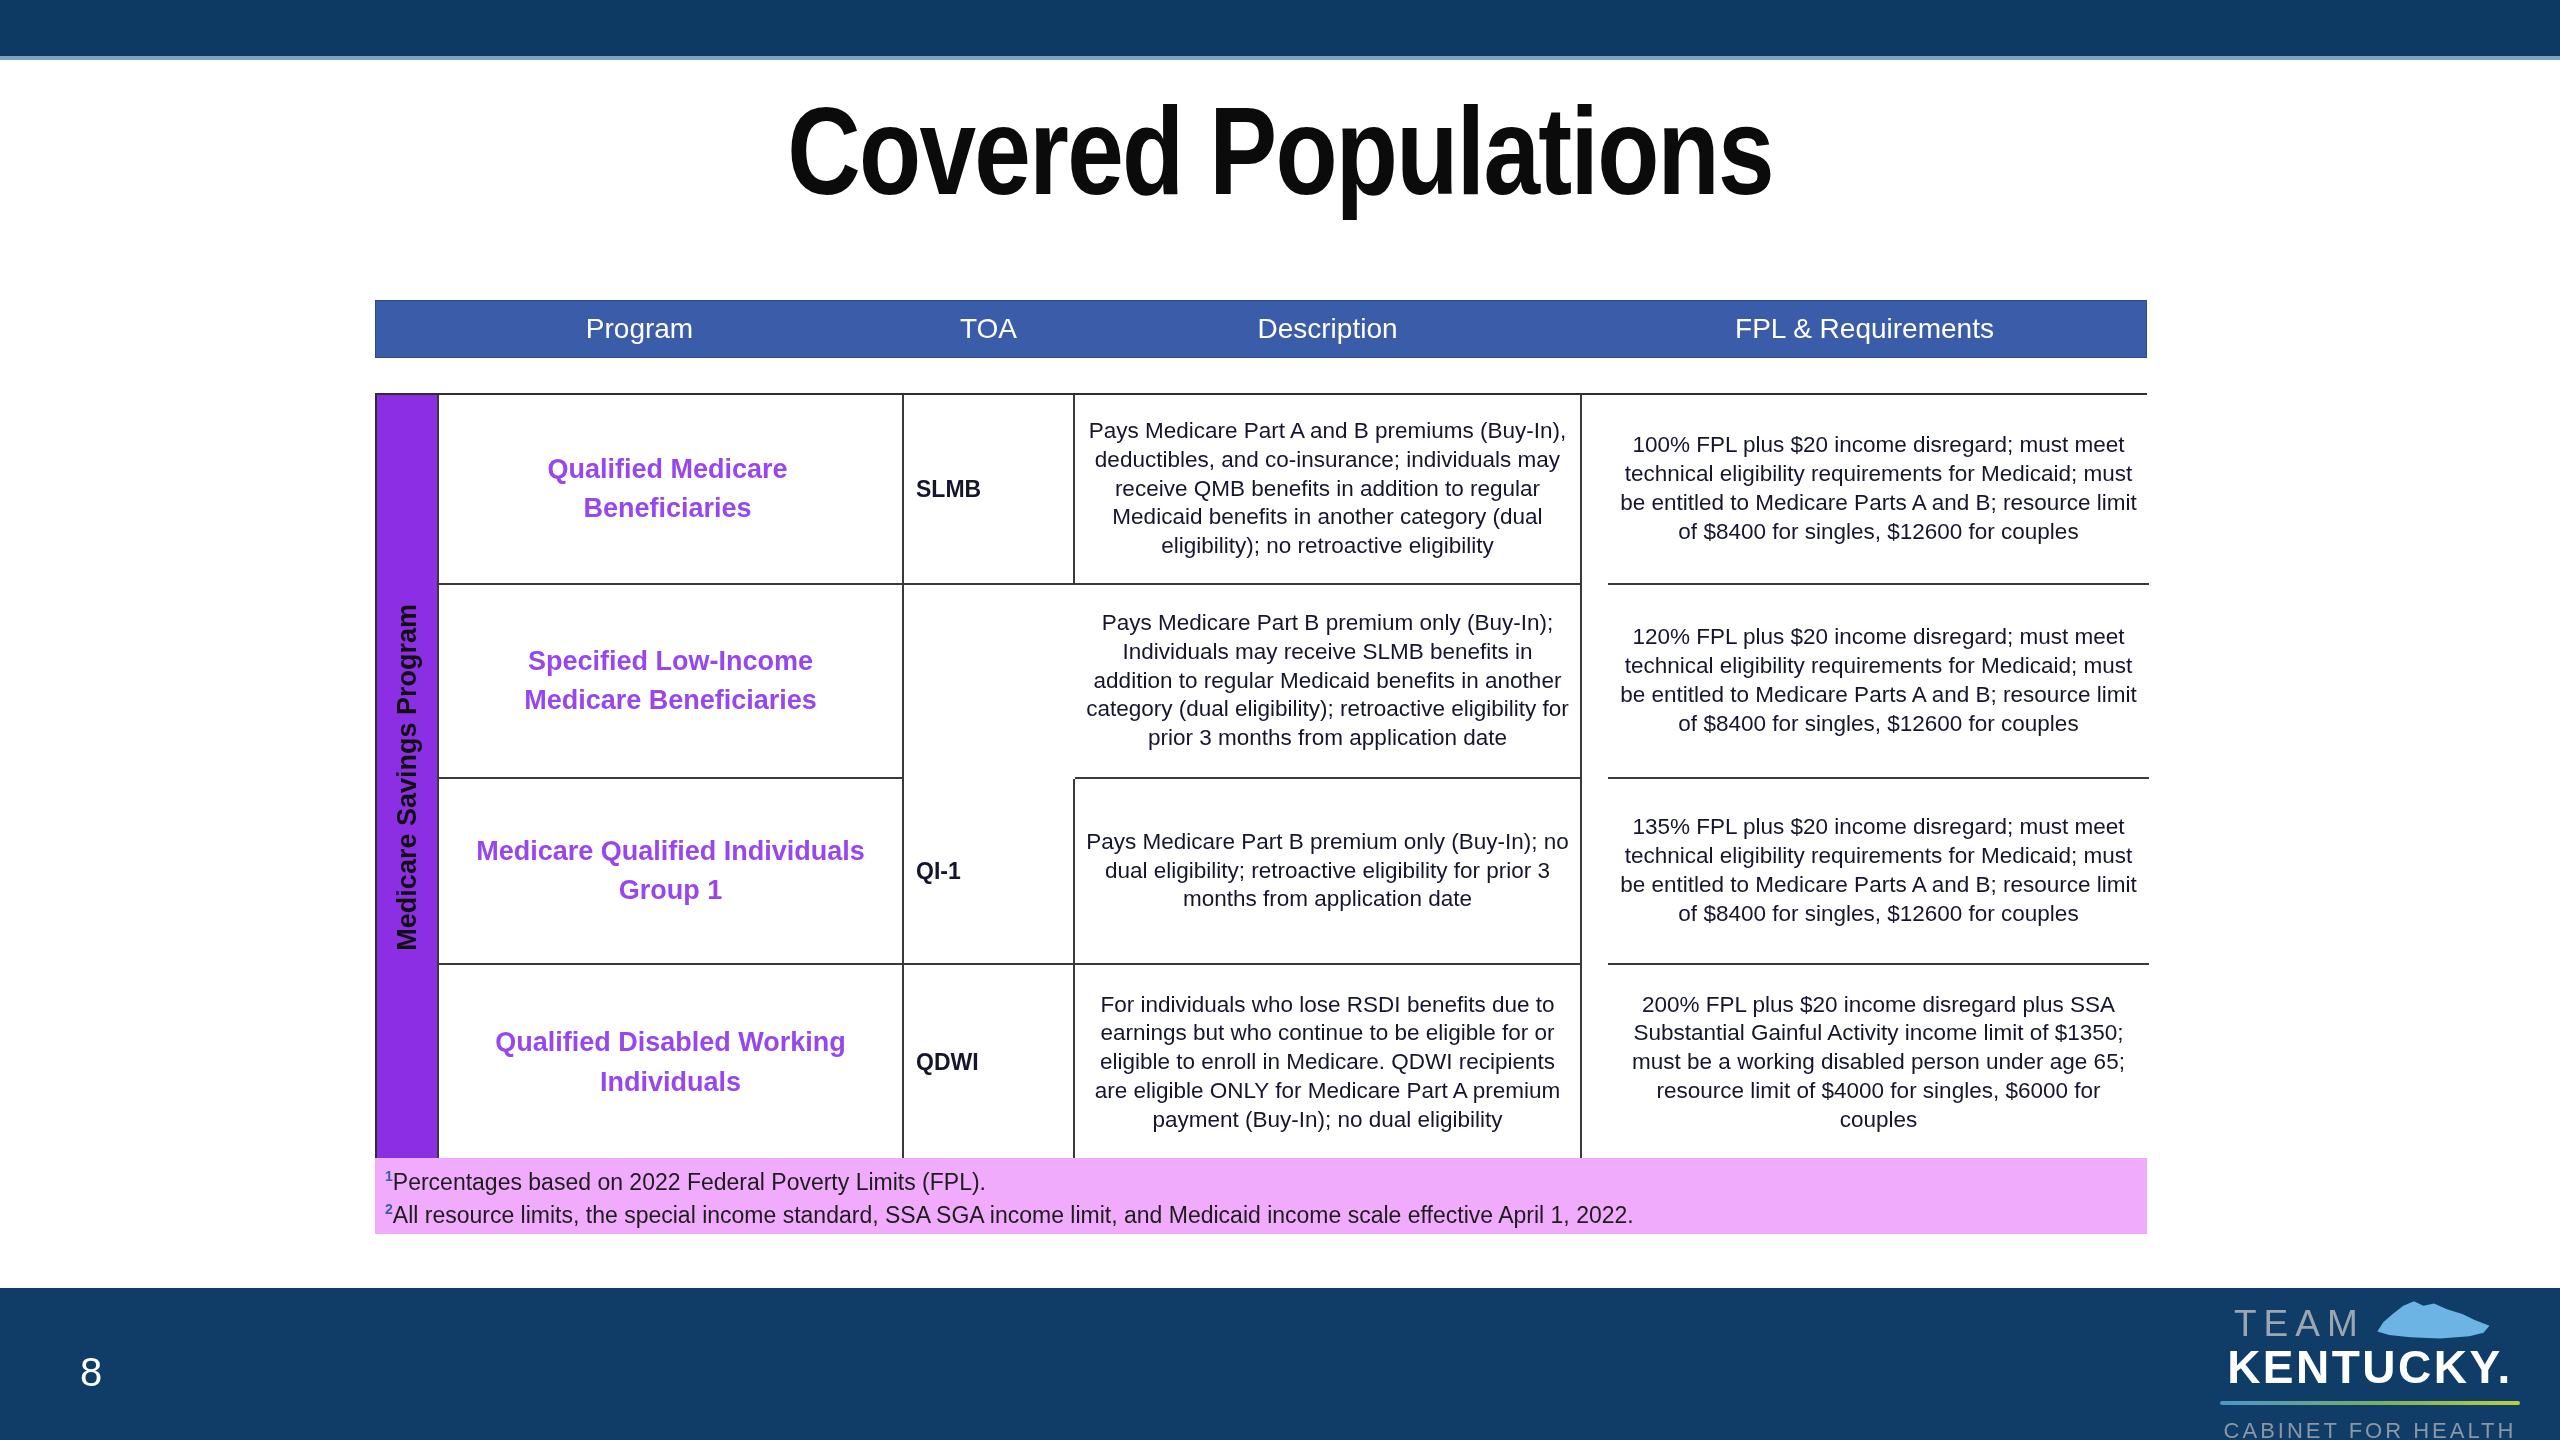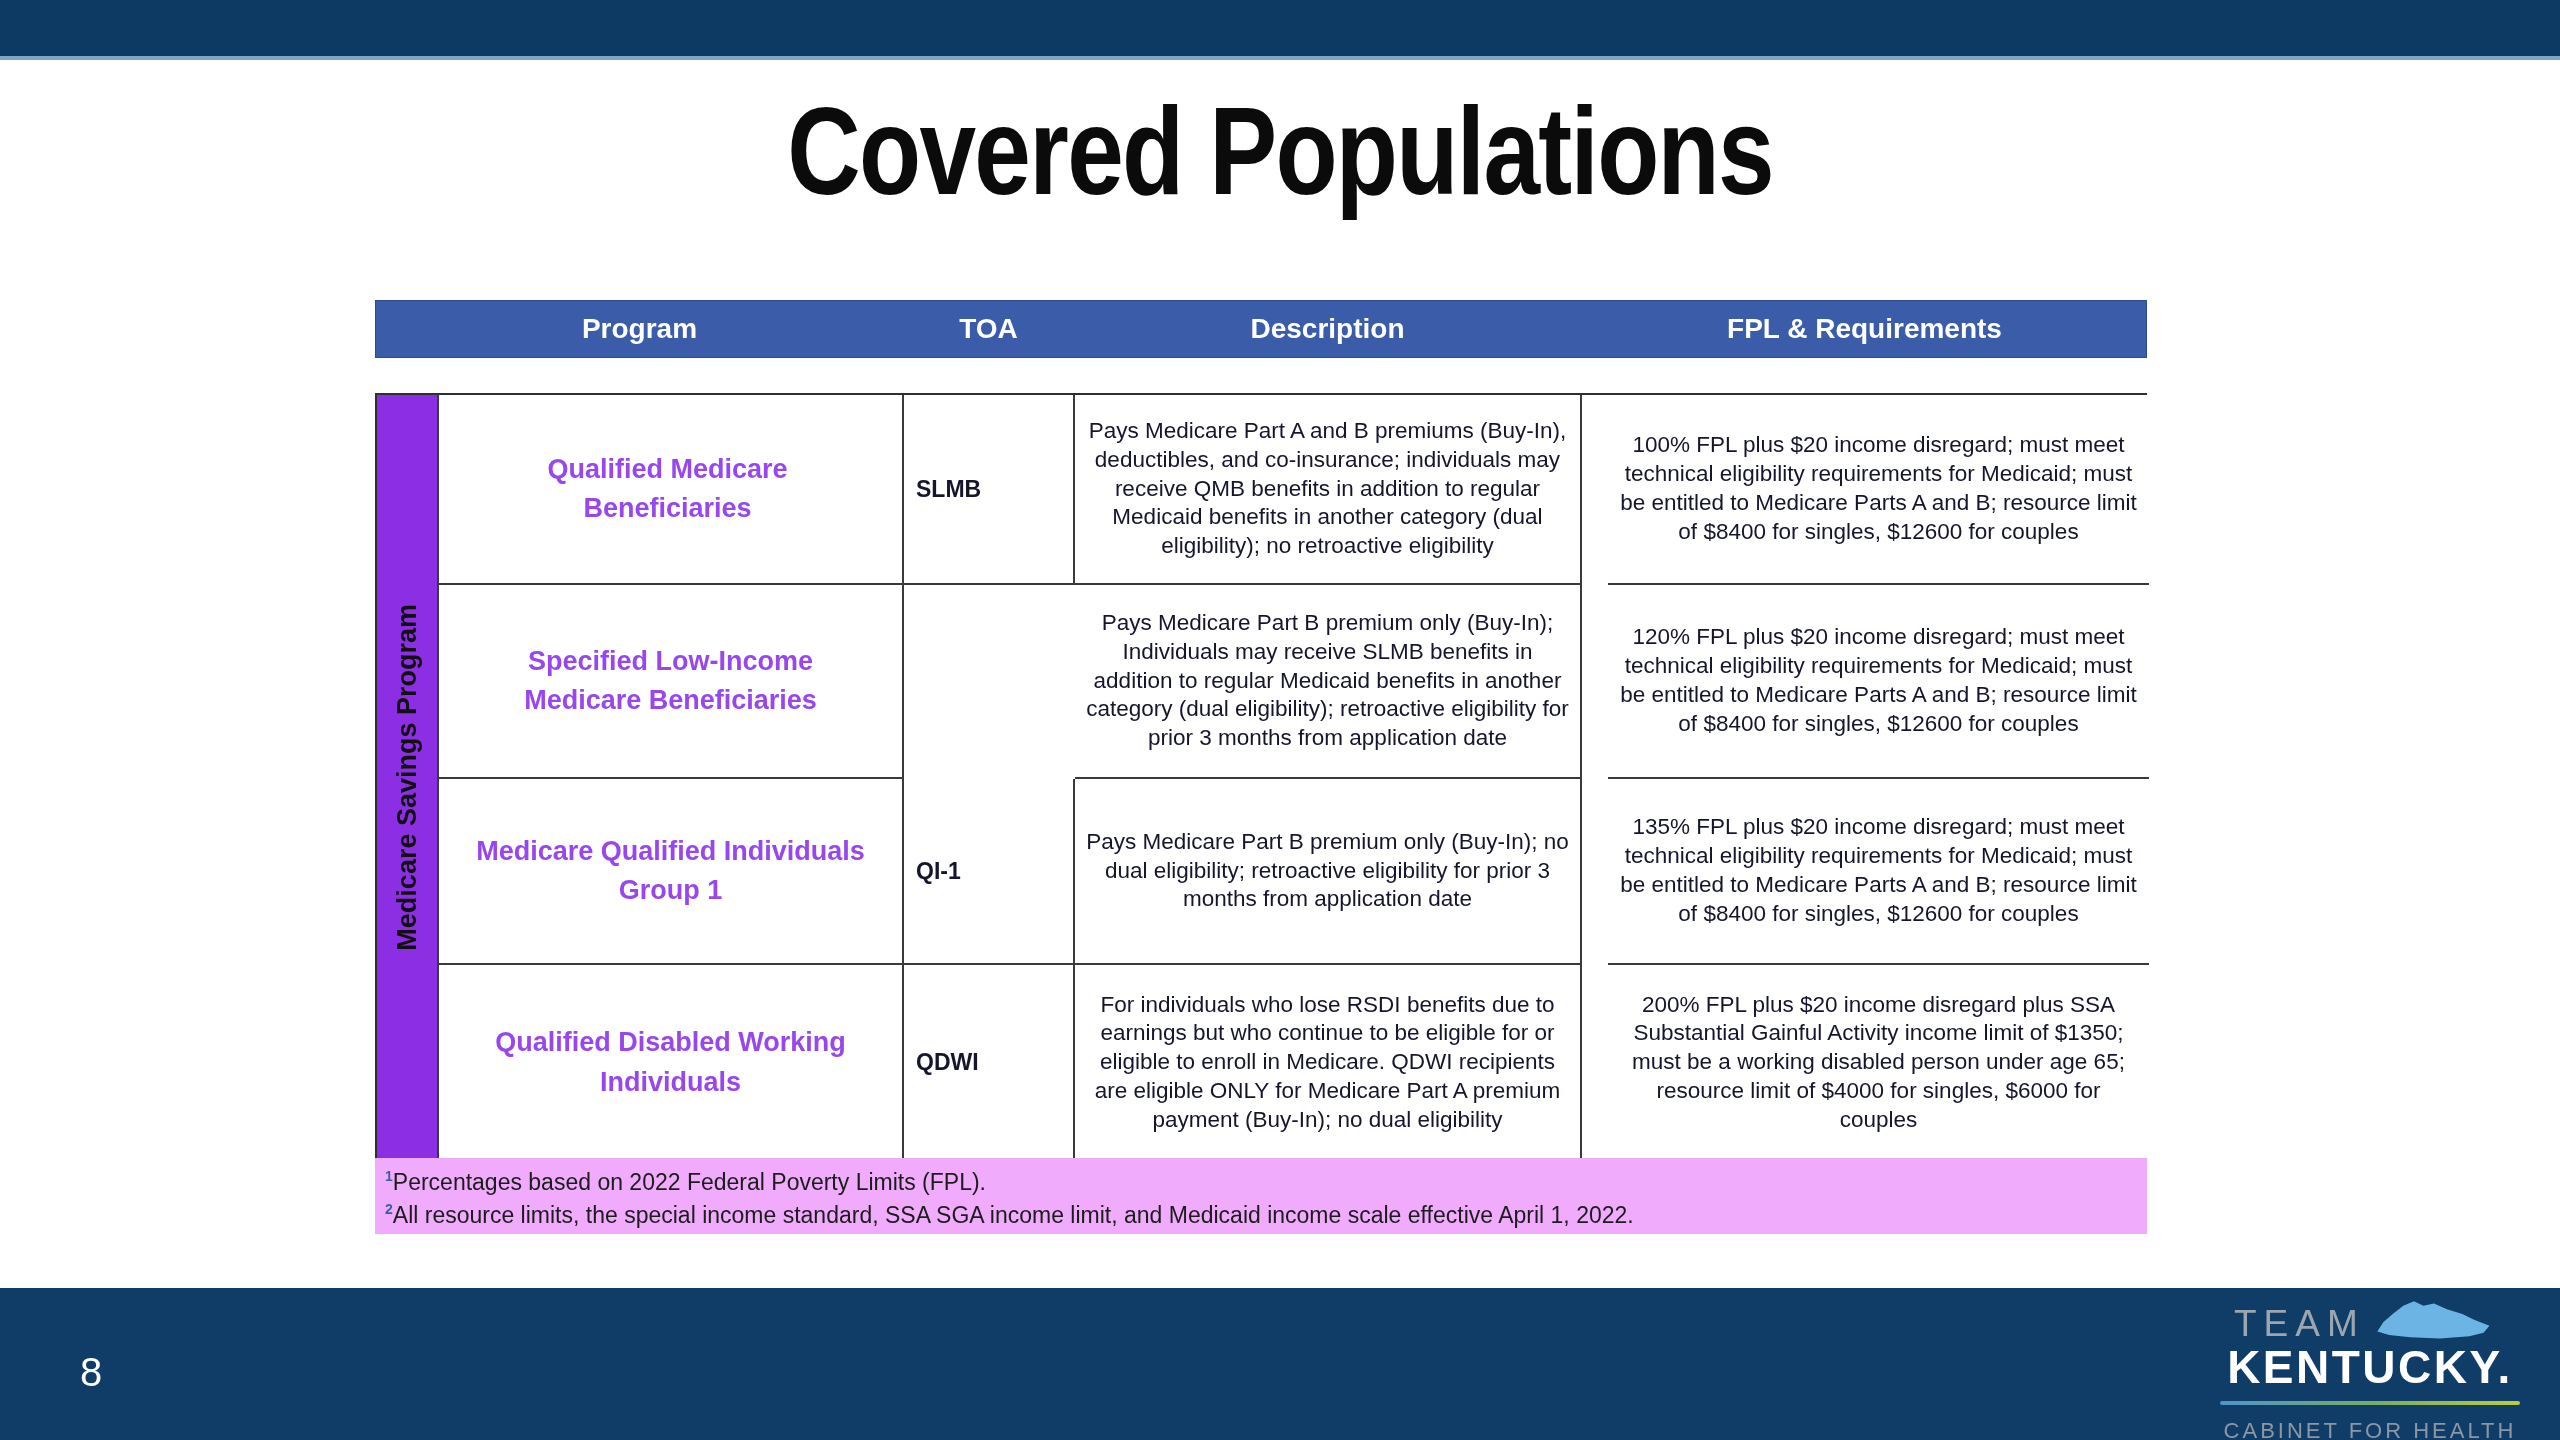--- a/index.html
+++ b/index.html
@@ -33,21 +33,21 @@
   }
 
   
   .tbl { position: absolute; left: 375px; top: 300px; width: 1772px; }
   .tbl-header {
     display: grid; grid-template-columns: 527px 171px 507px 567px;
     height: 58px; background: #3b5ca8; border: 1px solid #2c4a8f;
   }
   .tbl-header .hcell {
     display: flex; align-items: center; justify-content: center;
-    color: #ffffff; font-weight: bold; font-size: 28px;
+    color: #ffffff; font-weight: normal; font-size: 28px;
   }
   .tbl-body {
     margin-top: 35px;
     display: grid;
     grid-template-columns: 62px 465px 171px 507px 567px;
     grid-template-rows: 190px 194px 186px 195px;
     border: 2px solid #2f2f2f;
   }
   .cell { border-right: 2px solid #3a3a3a; border-bottom: 2px solid #3a3a3a; background: #ffffff; }
   .cell.last-col { border-right: none; margin-left: 26px; }

